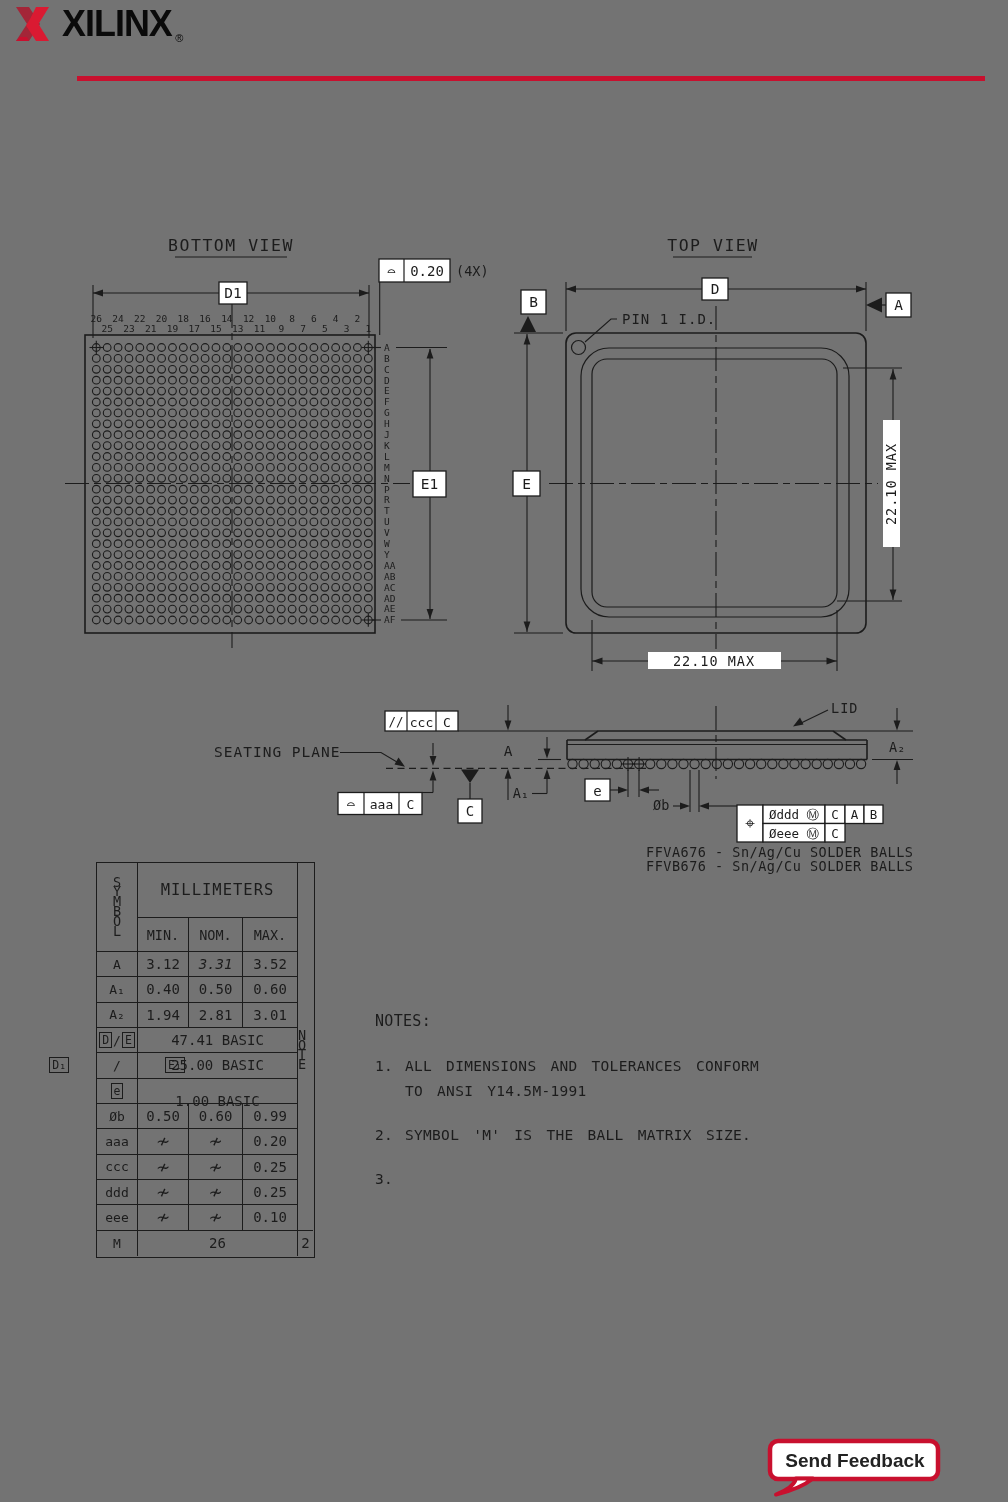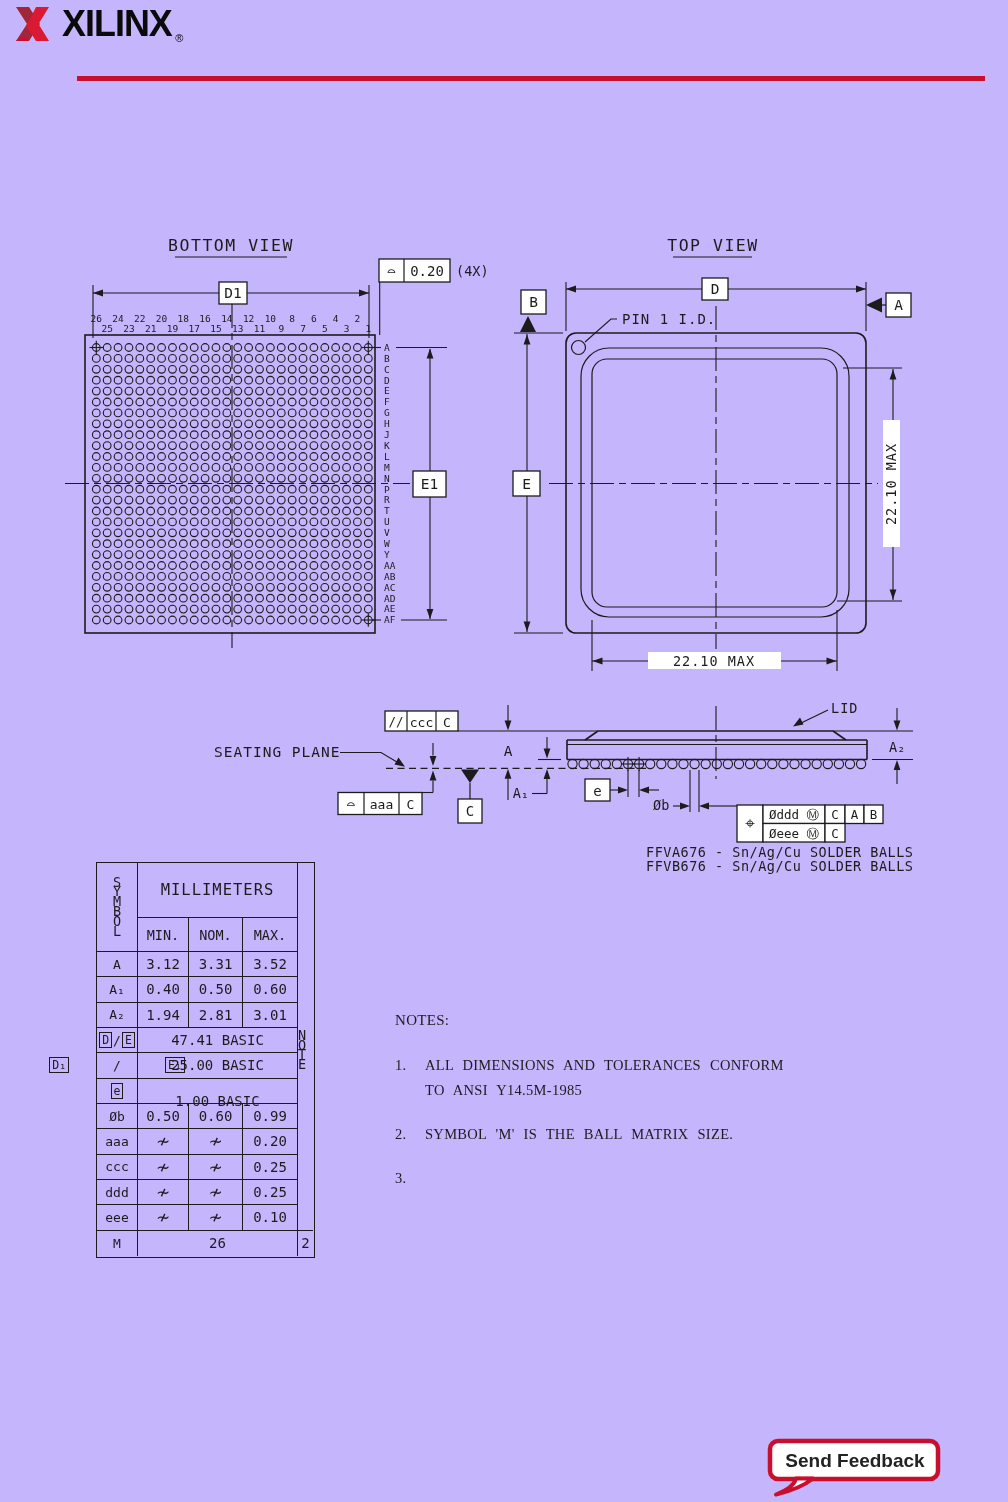--- a/index.html
+++ b/index.html
@@ -1,16 +1,16 @@
 <!DOCTYPE html>
 <html><head>
 <meta charset="utf-8">
 <style>
   html,body{margin:0;padding:0;background:#ffffff;}
-  .page{position:relative;width:1008px;height:1502px;background:#c4b5fd;overflow:hidden;
+  .page{position:relative;width:1008px;height:1502px;background:#737373;overflow:hidden;
         font-family:"DejaVu Sans Mono","DejaVu Sans",monospace;color:#1c1c1c;}
   
   .brandbar{position:absolute;left:14px;top:2px;height:44px;display:flex;align-items:center;}
   .brand-text{font-family:"Liberation Sans",sans-serif;font-weight:700;font-size:37px;
               letter-spacing:-1px;color:#0a0a0a;margin-left:10px;transform:scaleX(.97);transform-origin:left;}
   .brand-reg{font-family:"Liberation Sans",sans-serif;font-size:11px;color:#0a0a0a;align-self:flex-end;margin-bottom:2px;}
   .redrule{position:absolute;left:77px;top:76px;width:908px;height:5px;}
   
   .drawing{position:absolute;left:0;top:0;width:1008px;height:910px;pointer-events:none;}
   .drawing text{fill:#1c1c1c;font-family:"DejaVu Sans Mono","DejaVu Sans",monospace;}
@@ -34,22 +34,22 @@
   .bL{border-left:1.3px solid #1c1c1c;}
   .vstack{display:flex;flex-direction:column;align-items:center;justify-content:center;
           font-size:9.5px;line-height:9.8px;letter-spacing:0;}
   .hc{font-size:13.5px;}
   .units-h{font-size:15.5px;letter-spacing:1px;}
   .note-span{align-items:flex-start !important;padding-top:8px;}
   .tc.sym{font-size:13px;}
   .tc .symbox{border:1.2px solid #1c1c1c;padding:0 2px;font-size:11.5px;line-height:14px;margin:0 1px;}
   .tc.na{font-size:17px;font-family:"DejaVu Sans",sans-serif;}
   
-  .notes{position:absolute;left:395px;top:1012px;width:450px;font-size:14.5px;
-         letter-spacing:.3px;word-spacing:5px;font-family:Liberation Serif, serif;}
+  .notes{position:absolute;left:375px;top:1012px;width:450px;font-size:14.5px;
+         letter-spacing:.3px;word-spacing:5px;}
   .notes-heading{margin-bottom:24px;font-size:15px;}
   .note-item{display:flex;margin-bottom:19px;}
   .note-item .num{width:30px;flex:none;}
   .note-item .nline{line-height:25px;}
   
   .feedback{position:absolute;left:766px;top:1438px;width:190px;height:60px;cursor:pointer;}
   .feedback text{font-family:"Liberation Sans",sans-serif;font-weight:600;font-size:19px;fill:#222;}
 </style>
 </head>
 <body>
@@ -1073,21 +1073,21 @@
     <div class="hc bB" style="grid-area:2/4/3/5">MAX.</div>
     <div class="hc bL bB vstack note-span" style="grid-area:1/5/14/6">
         <div>N</div>
         <div>O</div>
         <div>T</div>
         <div>E</div>
       </div>
 
   <div class="tc sym bR bB" style="grid-column: 1;">A</div>
       <div class="tc bR bB" style="grid-column: 2;">3.12</div>
-      <div class="tc bR bB" style="grid-column: 3;">3.31</div>
+      <div class="tc bR bB" style="grid-column: 3; font-style: italic;">3.31</div>
       <div class="tc  bB" style="grid-column: 4; text-align: right;">3.52</div>
       <div class="tc sym bR bB" style="grid-column: 1;">A₁</div>
       <div class="tc bR bB" style="grid-column: 2;">0.40</div>
       <div class="tc bR bB" style="grid-column: 3;">0.50</div>
       <div class="tc  bB" style="grid-column: 4;">0.60</div>
       <div class="tc sym bR bB" style="grid-column: 1;">A₂</div>
       <div class="tc bR bB" style="grid-column: 2;">1.94</div>
       <div class="tc bR bB" style="grid-column: 3;">2.81</div>
       <div class="tc  bB" style="grid-column: 4;">3.01</div>
       <div class="tc sym bR bB" style="grid-column: 1;"><span class="symbox">D</span>/<span class="symbox">E</span></div>
@@ -1123,21 +1123,21 @@
       <div class="tc bL" style="grid-column: 5;">2</div>
     </div>
 
   <div class="notes">
     <div class="notes-heading">NOTES:</div>
     <div>
         <div class="note-item">
           <div class="num nline">1.</div>
           <div>
             <div class="nline">ALL DIMENSIONS AND TOLERANCES CONFORM</div>
-            <div class="nline">TO ANSI Y14.5M-1985</div>
+            <div class="nline">TO ANSI Y14.5M-1991</div>
           </div>
         </div>
         <div class="note-item">
           <div class="num nline">2.</div>
           <div>
             <div class="nline">SYMBOL 'M' IS THE BALL MATRIX SIZE.</div>
           </div>
         </div>
         <div class="note-item">
           <div class="num nline">3.</div>

